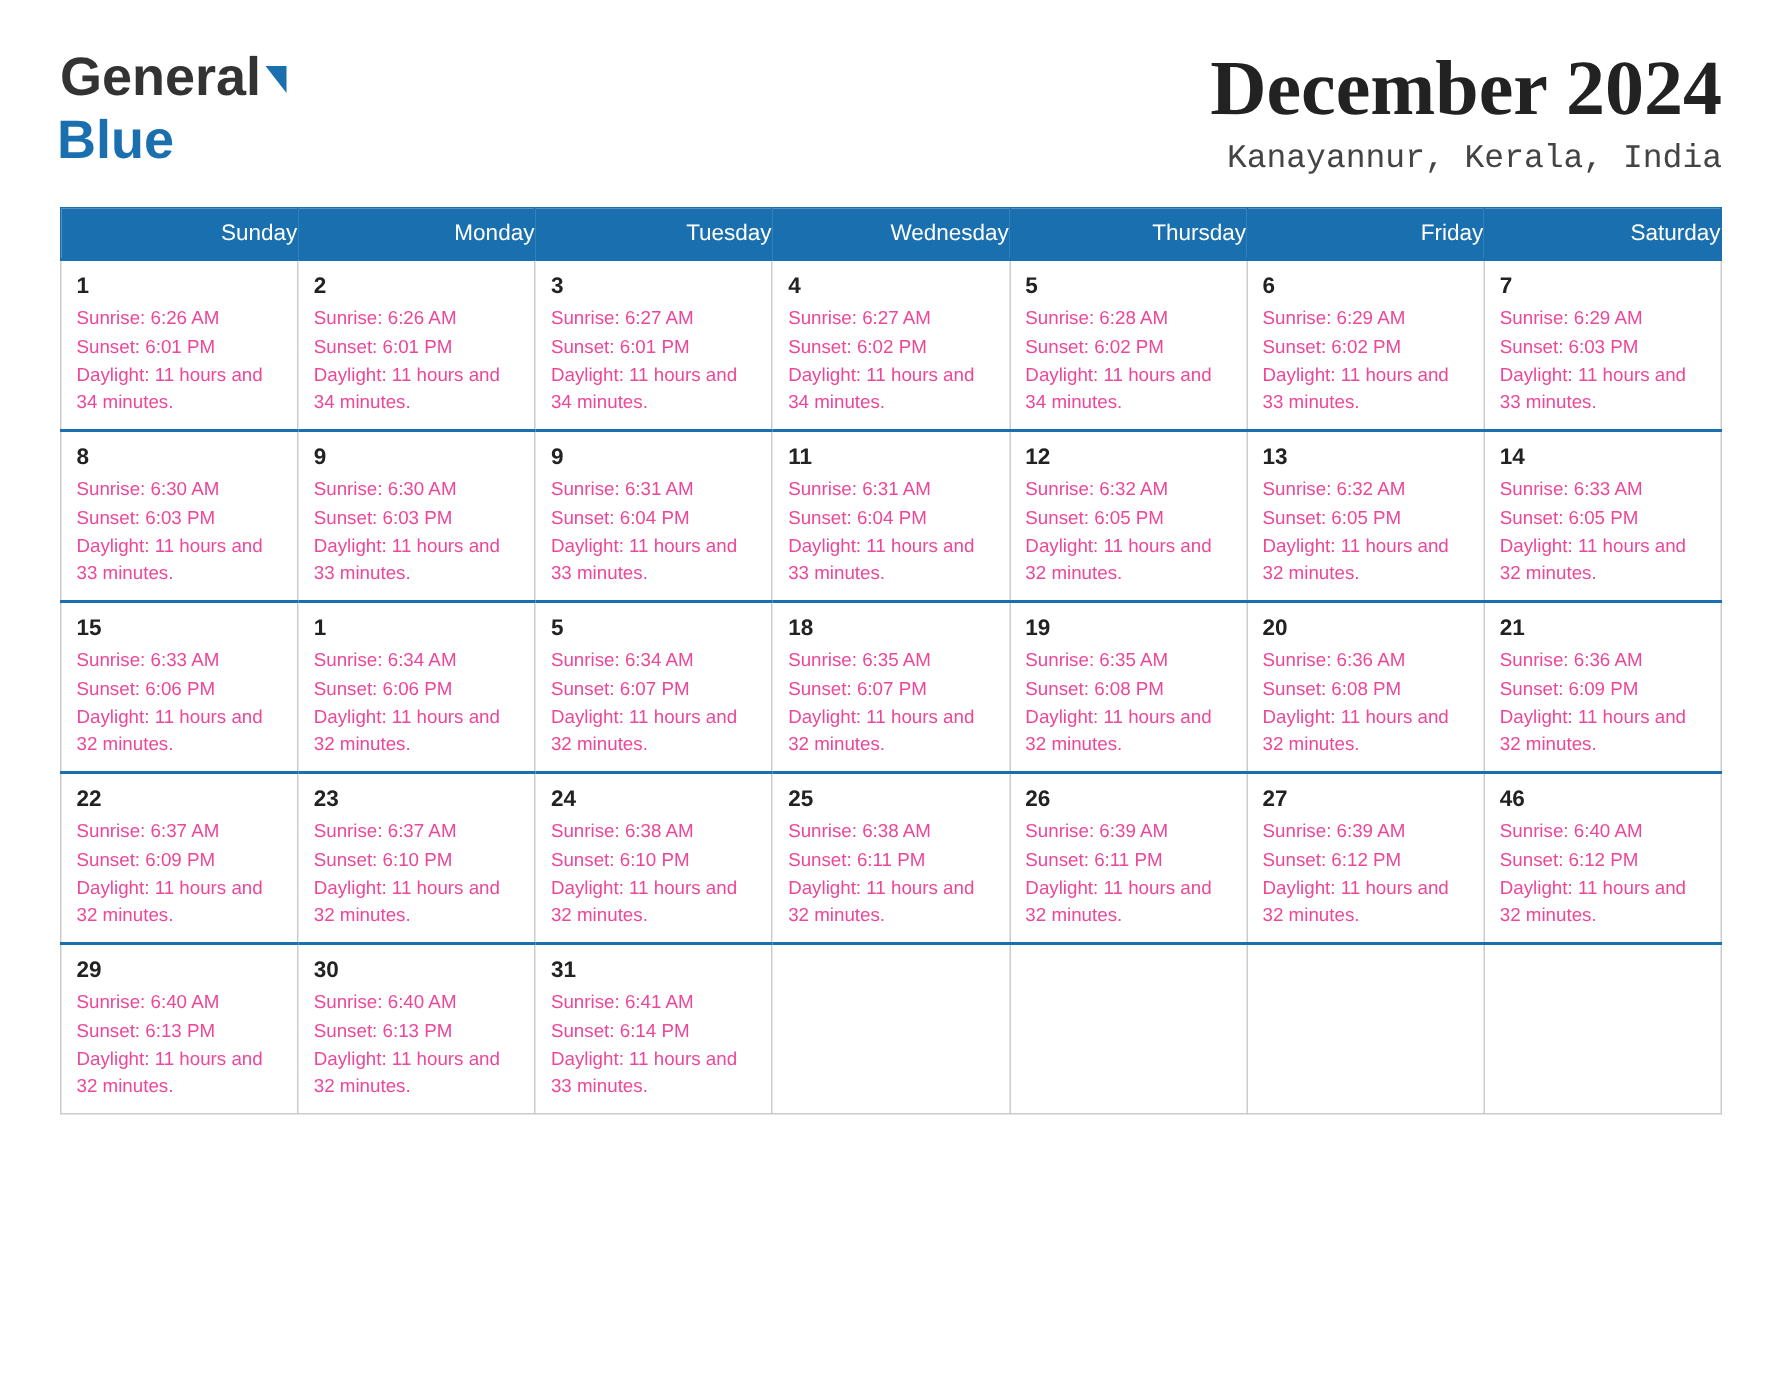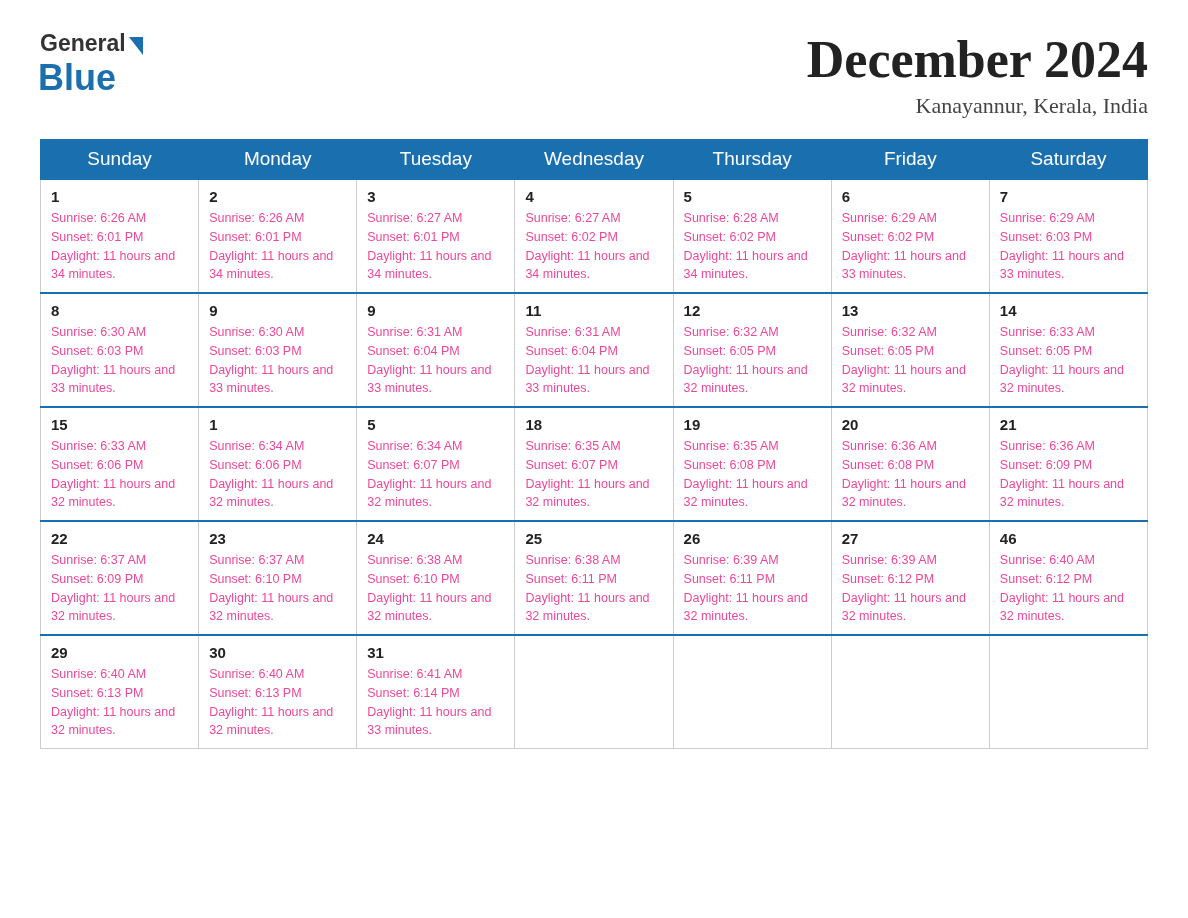--- a/index.html
+++ b/index.html
@@ -19,21 +19,21 @@
     .logo {
       display: flex;
       flex-direction: column;
       align-items: flex-start;
     }
     .logo-top {
       display: flex;
       align-items: center;
     }
     .logo-general {
-      font-size: 23px;
+      font-size: 36px;
       font-weight: bold;
       color: #333;
       font-family: Arial, sans-serif;
     }
     .logo-arrow {
       width: 0;
       height: 0;
       border-left: 14px solid transparent;
       border-right: 0px solid transparent;
       border-top: 18px solid #1a6faf;
@@ -52,35 +52,35 @@
     .month-year {
       font-size: 52px;
       font-weight: bold;
       color: #222;
       font-family: Georgia, serif;
       margin-left: 32px;
     }
     .location {
       font-size: 22px;
       color: #444;
-      font-family: Liberation Serif, serif;
+      font-family: Liberation Mono, monospace;
       margin-top: 4px;
     }
     .calendar {
       width: 100%;
       border-collapse: collapse;
       table-layout: fixed;
     }
     .calendar th {
       background-color: #1a6faf;
       color: #fff;
-      font-size: 19px;
+      font-size: 15px;
       font-weight: normal;
-      padding: 8px 10px;
-      text-align: center;
+      padding: 8px 0;
+      text-align: right;
       border: 1px solid #1a6faf;
     }
     .calendar td {
       vertical-align: top;
       padding: 8px 10px;
       border: 1px solid #aaa;
       font-size: 12.5px;
       color: #222;
       height: 105px;
     }

